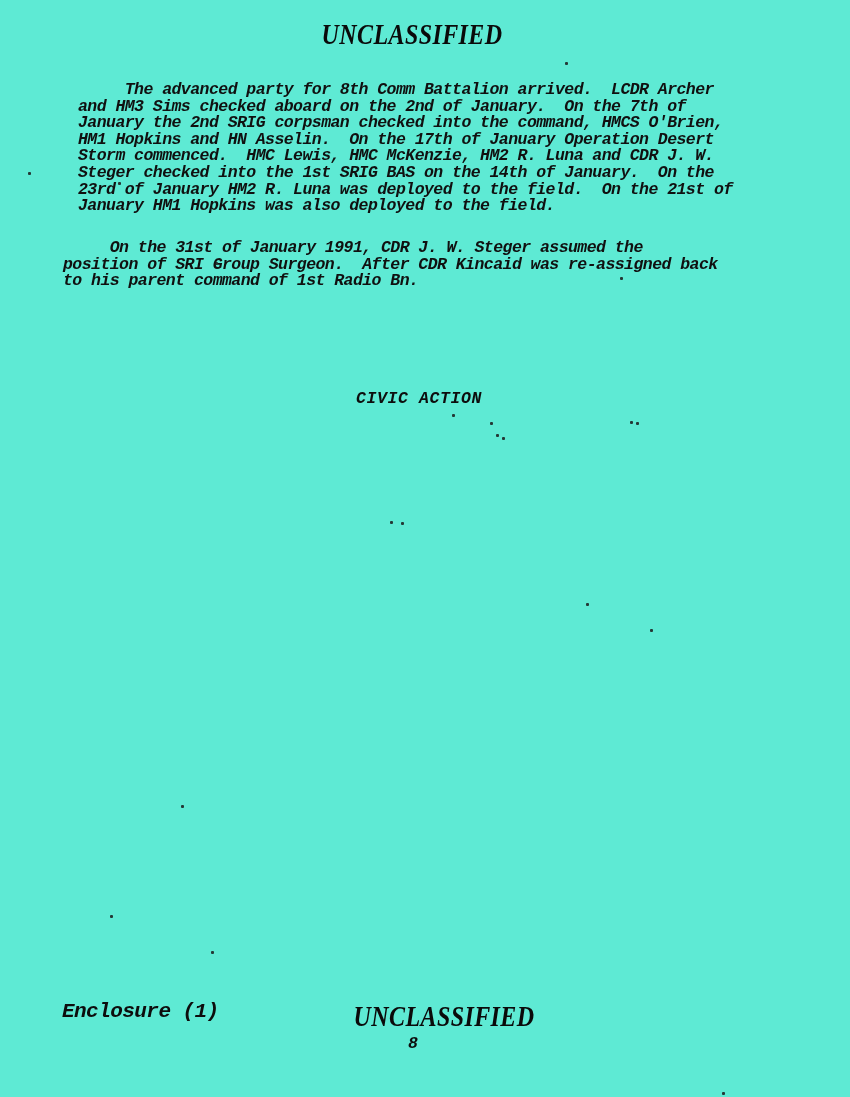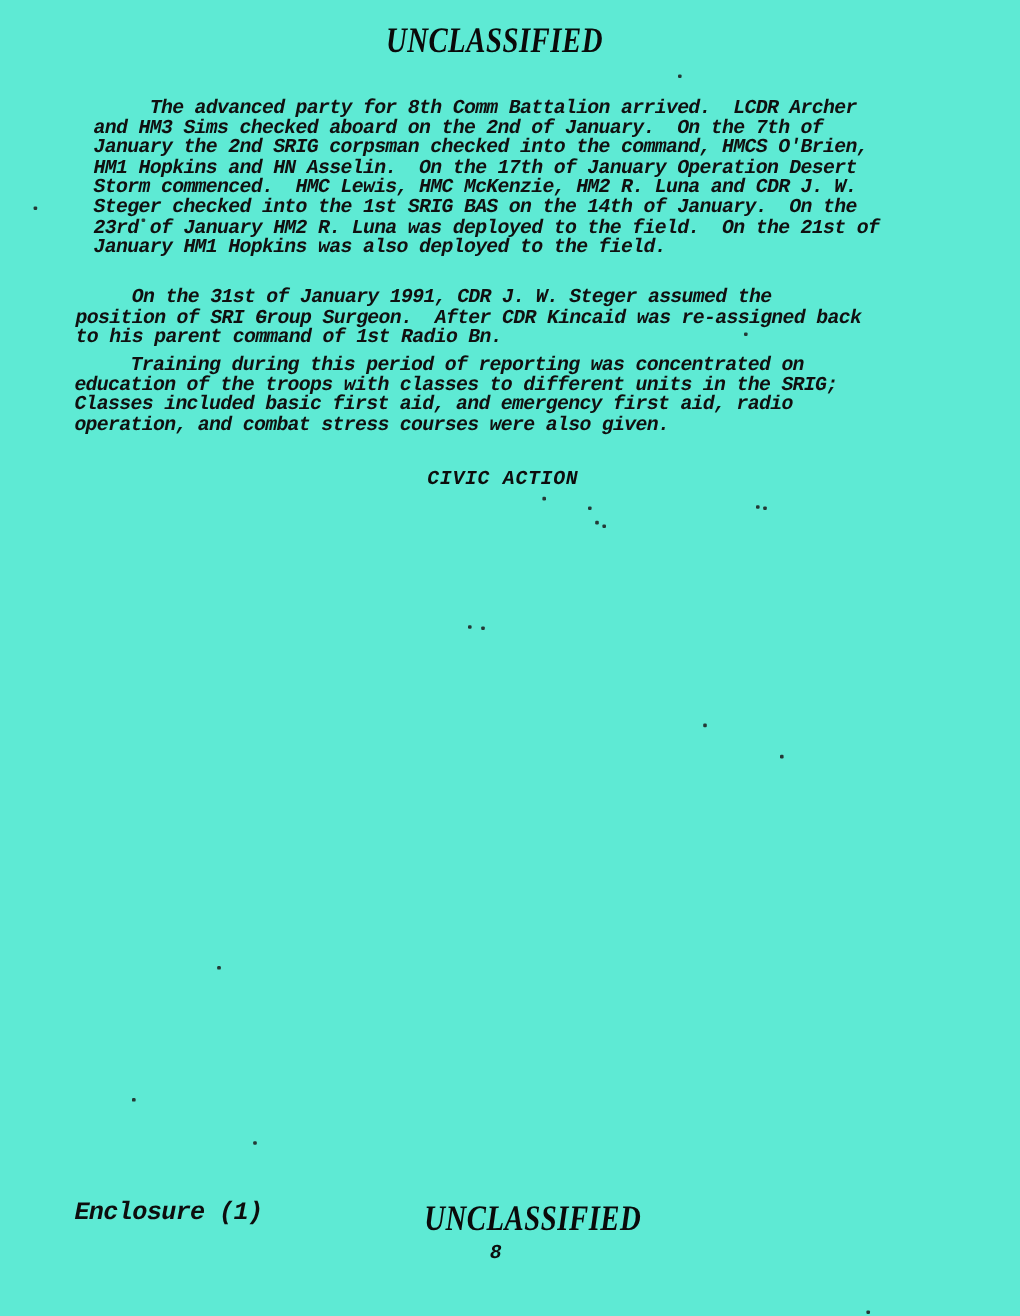--- a/index.html
+++ b/index.html
@@ -96,24 +96,20 @@
 HM1 Hopkins and HN Asselin.  On the 17th of January Operation Desert
 Storm commenced.  HMC Lewis, HMC McKenzie, HM2 R. Luna and CDR J. W.
 Steger checked into the 1st SRIG BAS on the 14th of January.  On the
 23rd of January HM2 R. Luna was deployed to the field.  On the 21st of
 January HM1 Hopkins was also deployed to the field.</pre>
 
   <pre class="para para-2">     On the 31st of January 1991, CDR J. W. Steger assumed the
 position of SRI Group Surgeon.  After CDR Kincaid was re-assigned back
 to his parent command of 1st Radio Bn.</pre>
 
-  <pre class="para para-3">     Training during this period of reporting was concentrated on
-education of the troops with classes to different units in the SRIG;
-Classes included basic first aid, and emergency first aid, radio
-operation, and combat stress courses were also given.</pre>
 
   <div class="section-heading">CIVIC ACTION</div>
 
 
   <div class="enclosure">Enclosure (1)</div>
 
   <div class="classification classification-bottom">UNCLASSIFIED</div>
 
   <div class="page-number">8</div>
 

